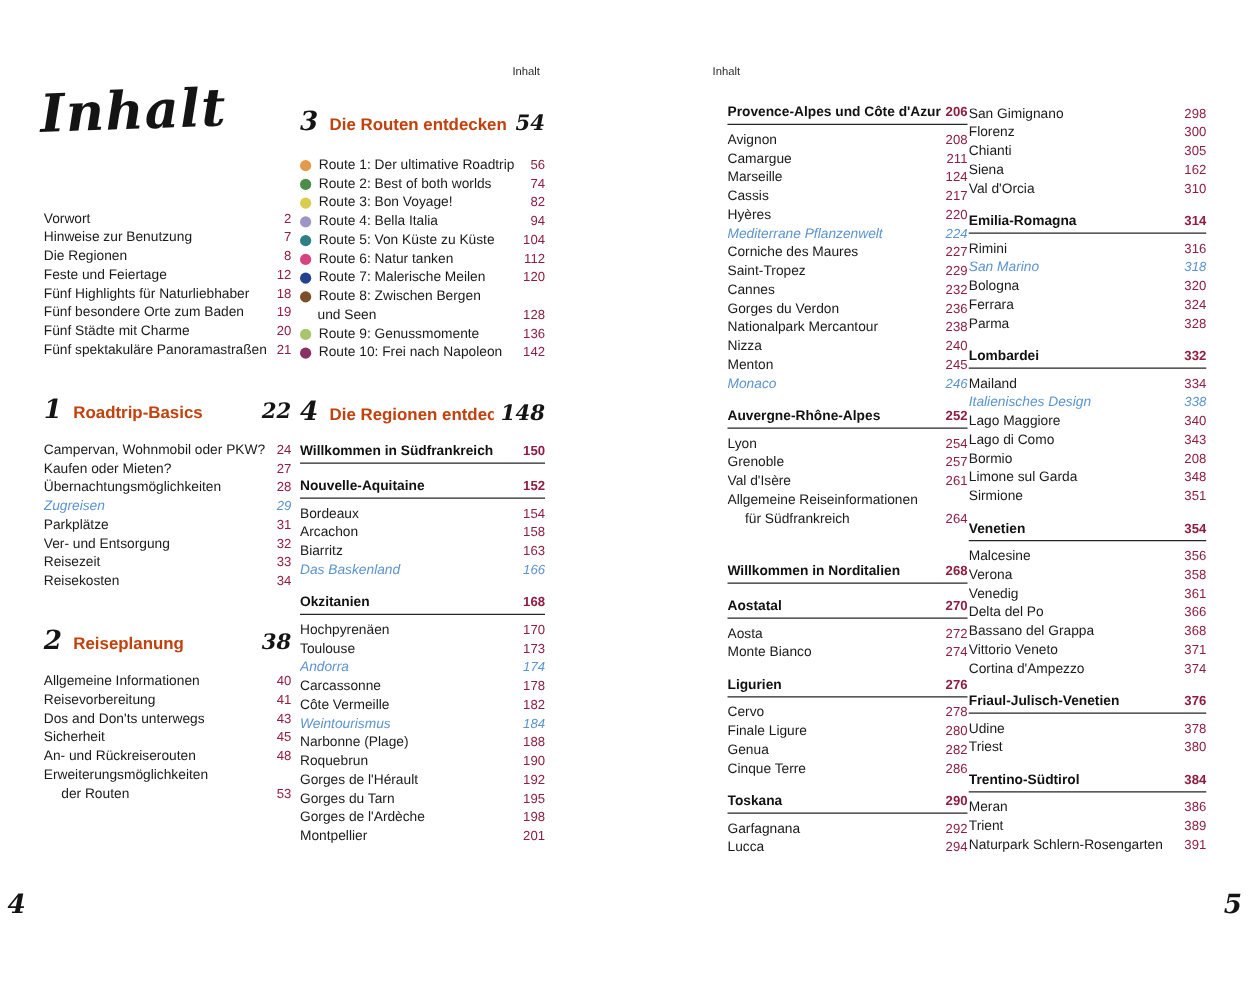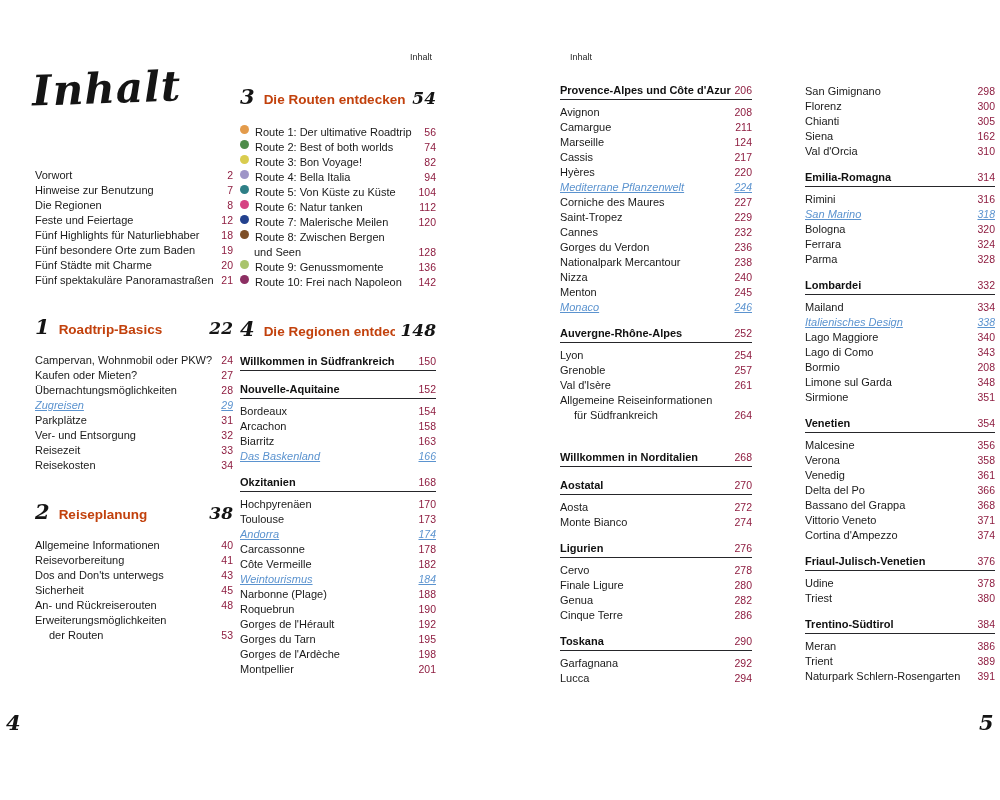--- a/index.html
+++ b/index.html
@@ -11,35 +11,35 @@
   .running-head{position:absolute;top:52px;font-size:9px;color:#2a2a2a;}
   .rh-left{left:336px;width:96px;text-align:right;}
   .rh-right{left:570px;}
   .corner{position:absolute;font-size:21px;}
   .corner-left{left:6px;top:710px;}
   .corner-right{left:979px;top:710px;}
 
   .col{position:absolute;}
   #col1{left:35px;top:168px;width:198px;}
   #col2{left:240px;top:84px;width:196px;}
-  #col3{left:560px;top:84px;width:192px;}
-  #col4{left:805px;top:84px;width:190px;}
+  #col3{left:582px;top:84px;width:192px;}
+  #col4{left:775px;top:84px;width:190px;}
 
   .row{display:flex;align-items:baseline;height:15px;line-height:15px;font-size:11px;white-space:nowrap;}
   .row .label{flex:1 1 auto;padding-right:6px;overflow:hidden;}
   .row .page{flex:0 0 auto;font-size:10.5px;color:var(--red,#8e1d40);}
-  .row.route{align-items:flex-start;}
+  .row.route{align-items:center;}
   .dot{width:9px;height:9px;border-radius:50%;flex:0 0 9px;margin-right:6px;}
-  .row.blue .label,.row.blue .page{color:var(--blue,#5b93cf);font-style:italic;text-decoration:underline;}
+  .row.blue .label,.row.blue .page{color:var(--blue,#5b93cf);font-style:italic;}
   .row.cont .label{padding-left:14px;}
 
   .group{display:flex;align-items:baseline;margin:12px 0 5px;padding-bottom:3px;
          border-bottom:1.4px solid #26262a;white-space:nowrap;}
   .group .glabel{flex:1;font-weight:700;font-size:11px;color:#111;padding-right:6px;overflow:hidden;}
-  .group .page{flex:0 0 auto;font-weight:400;font-size:10.5px;color:var(--red,#8e1d40);}
+  .group .page{flex:0 0 auto;font-weight:700;font-size:10.5px;color:var(--red,#8e1d40);}
   .col > .group:first-child{margin-top:0;}
 
   .heading{display:flex;align-items:baseline;margin:26px 0 14px;white-space:nowrap;}
   .col > .heading:first-child{margin-top:0;margin-bottom:16px;}
   .hnum{font-size:21px;flex:0 0 auto;}
   .htitle{flex:1 1 auto;margin:0 6px 0 9px;font-weight:700;font-size:13.5px;color:#c2410c;overflow:hidden;}
   .hpage{font-size:17px;flex:0 0 auto;}
   .space{height:16px;}
 </style>
 </head>

